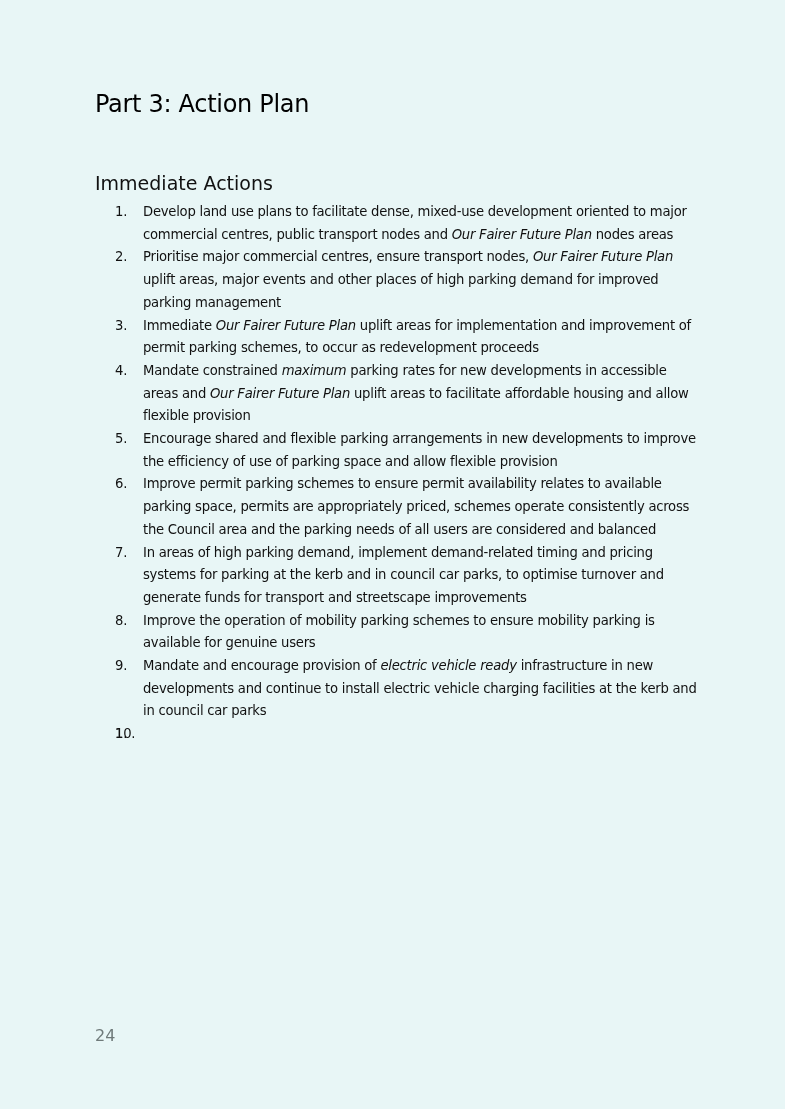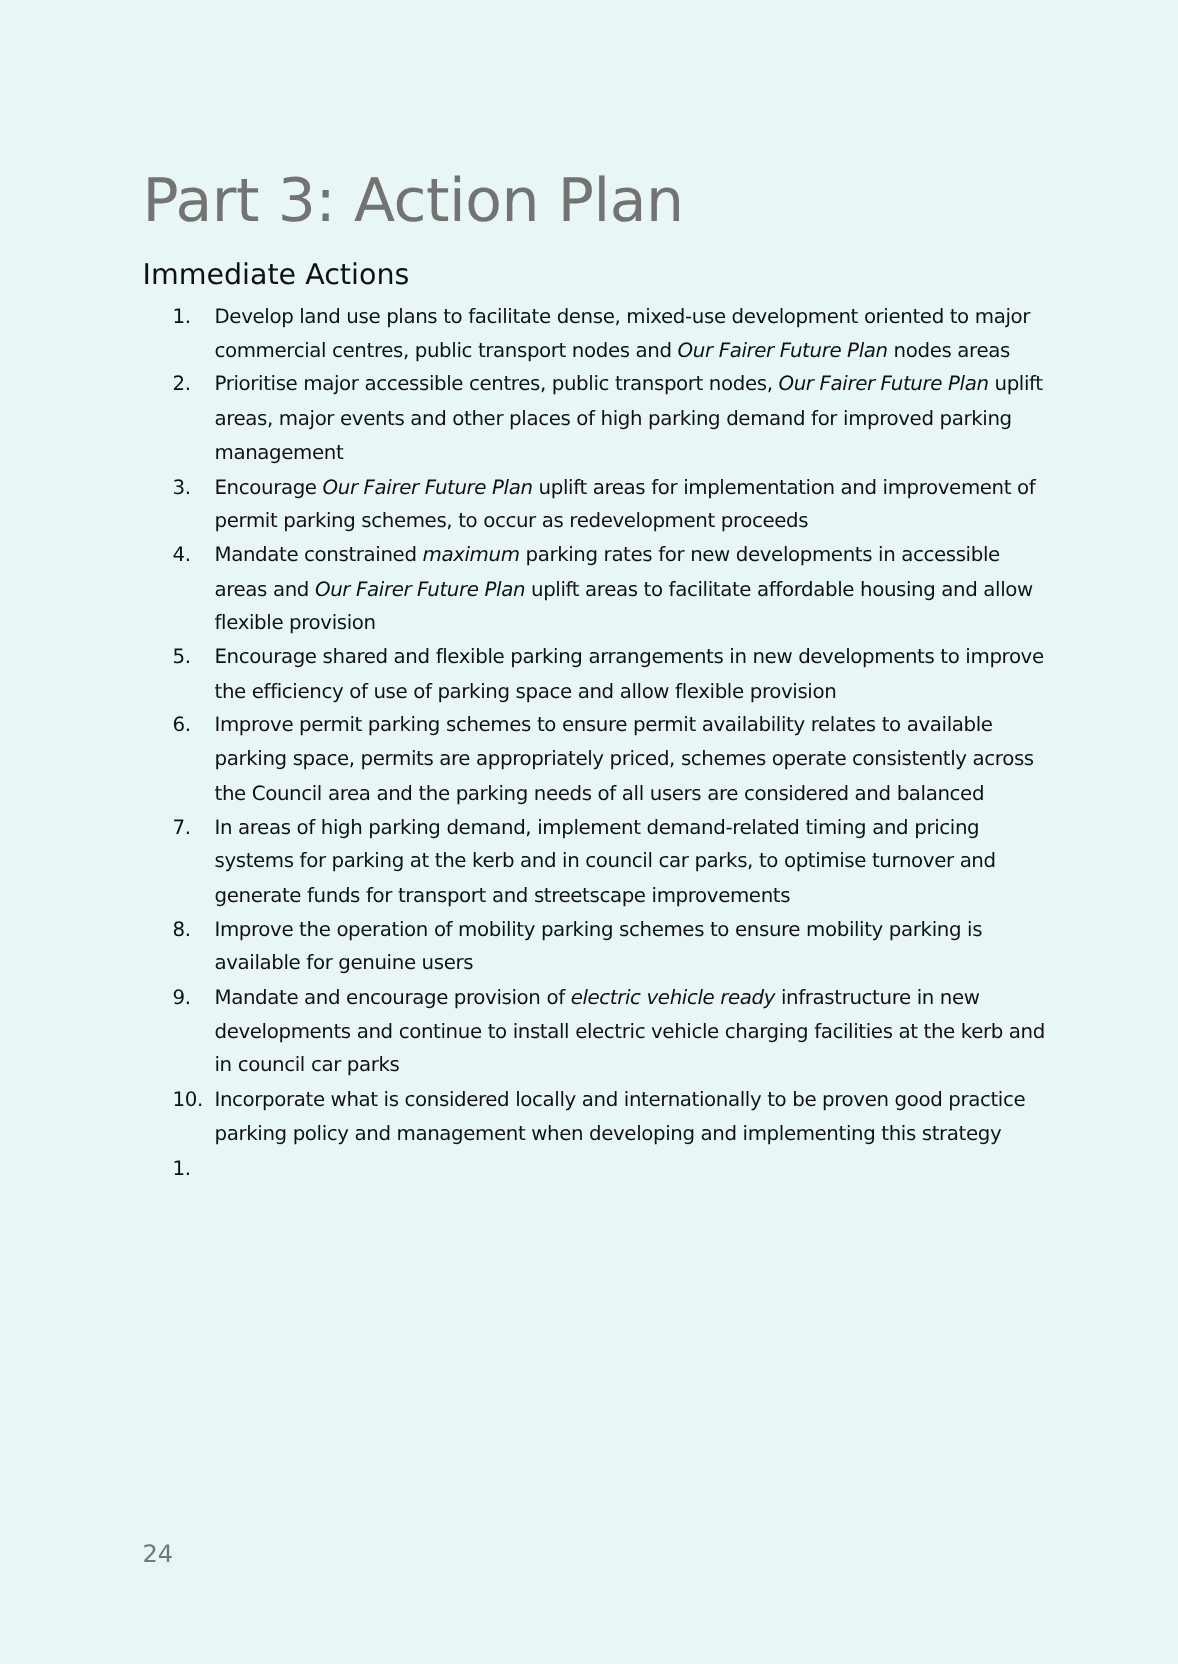--- a/index.html
+++ b/index.html
@@ -11,26 +11,26 @@
       height: 1109px;
       background: #e8f6f6;
       position: relative;
       overflow: hidden;
       font-family: "DejaVu Sans", sans-serif;
       color: #111111;
     }
     .page-title {
       position: absolute;
       left: 95px;
-      top: 111px;
+      top: 90px;
       margin: 0;
-      font-size: 40px;
+      font-size: 24px;
       font-weight: normal;
       letter-spacing: -0.3px;
-      color: #737373;
+      color: #000000;
       white-space: nowrap;
     }
     .section-heading {
       position: absolute;
       left: 95px;
       top: 172px;
       margin: 0;
       font-size: 19px;
       font-weight: normal;
       color: #111111;
@@ -71,25 +71,25 @@
   </style>
 </head>
 <body>
 
 <h1 class="page-title">Part 3:  Action Plan</h1>
 
 <h2 class="section-heading">Immediate Actions</h2>
 
 <ol class="action-list" id="action-list">
     <li class="action-item"><span class="item-number">1.</span><span class="item-text"><span>Develop land use plans to facilitate dense, mixed-use development oriented to major commercial centres, public transport nodes and </span><em>Our Fairer Future Plan</em><span> nodes areas</span></span></li>
-    <li class="action-item"><span class="item-number">2.</span><span class="item-text"><span>Prioritise major accessible centres, public transport nodes, </span><em>Our Fairer Future Plan</em><span> uplift areas, major events and other places of high parking demand for improved parking management</span></span></li>
-    <li class="action-item"><span class="item-number">3.</span><span class="item-text"><span>Encourage </span><em>Our Fairer Future Plan</em><span> uplift areas for implementation and improvement of permit parking schemes, to occur as redevelopment proceeds</span></span></li>
+    <li class="action-item"><span class="item-number">2.</span><span class="item-text"><span>Prioritise major commercial centres, ensure transport nodes, </span><em>Our Fairer Future Plan</em><span> uplift areas, major events and other places of high parking demand for improved parking management</span></span></li>
+    <li class="action-item"><span class="item-number">3.</span><span class="item-text"><span>Immediate </span><em>Our Fairer Future Plan</em><span> uplift areas for implementation and improvement of permit parking schemes, to occur as redevelopment proceeds</span></span></li>
     <li class="action-item"><span class="item-number">4.</span><span class="item-text"><span>Mandate constrained </span><em>maximum</em><span> parking rates for new developments in accessible areas and </span><em>Our Fairer Future Plan</em><span> uplift areas to facilitate affordable housing and allow flexible provision</span></span></li>
     <li class="action-item"><span class="item-number">5.</span><span class="item-text"><span>Encourage shared and flexible parking arrangements in new developments to improve the efficiency of use of parking space and allow flexible provision</span></span></li>
     <li class="action-item"><span class="item-number">6.</span><span class="item-text"><span>Improve permit parking schemes to ensure permit availability relates to available parking space, permits are appropriately priced, schemes operate consistently across the Council area and the parking needs of all users are considered and balanced</span></span></li>
     <li class="action-item"><span class="item-number">7.</span><span class="item-text"><span>In areas of high parking demand, implement demand-related timing and pricing systems for parking at the kerb and in council car parks, to optimise turnover and generate funds for transport and streetscape improvements</span></span></li>
     <li class="action-item"><span class="item-number">8.</span><span class="item-text"><span>Improve the operation of mobility parking schemes to ensure mobility parking is available for genuine users</span></span></li>
     <li class="action-item"><span class="item-number">9.</span><span class="item-text"><span>Mandate and encourage provision of </span><em>electric vehicle ready</em><span> infrastructure in new developments and continue to install electric vehicle charging facilities at the kerb and in council car parks</span></span></li>
-    <li class="action-item"><span class="item-number">10.</span><span class="item-text"><span>Incorporate what is considered locally and internationally to be proven good practice parking policy and management when developing and implementing this strategy</span></span></li>
+    <li class="action-item"><span class="item-number">10.</span></li>
     <li class="action-item"><span class="item-number">1.</span></li>
   </ol>
 
 <div class="page-number">24</div>
 
 </body></html>

